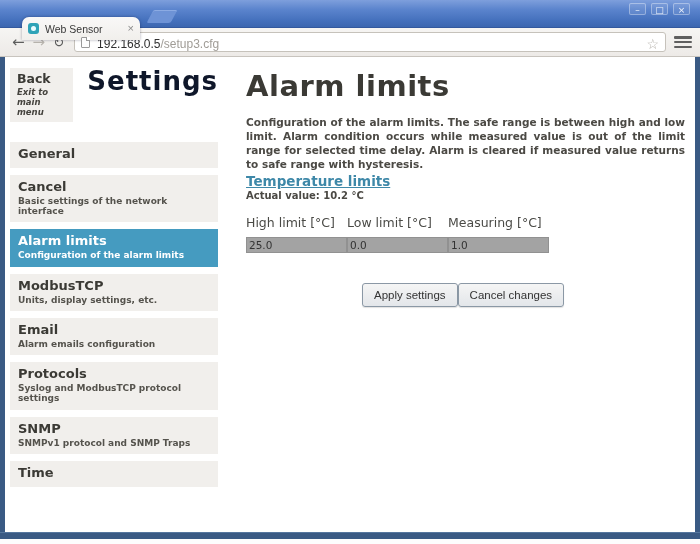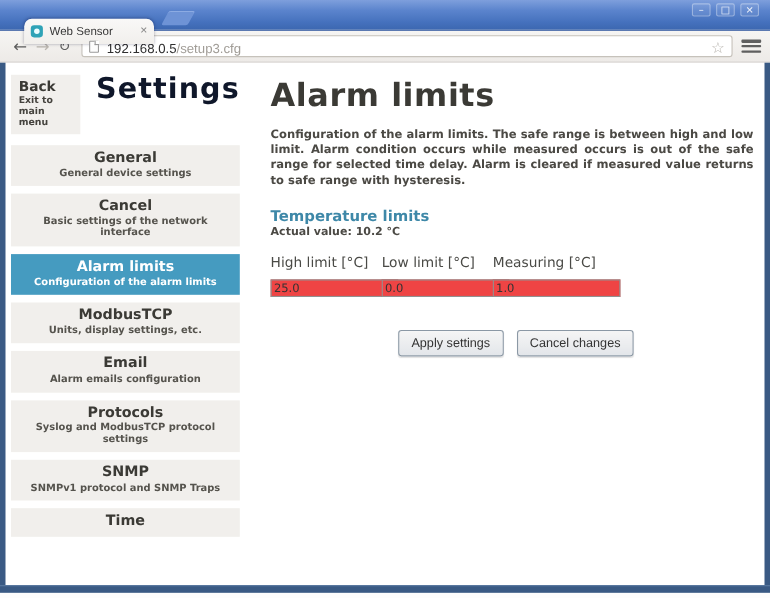--- a/index.html
+++ b/index.html
@@ -54,44 +54,44 @@
   .pagebody { flex:1; background:#fff; border-left:5px solid #3a5a84; border-right:5px solid #3a5a84;
     display:flex; overflow:hidden; padding:11px 4px 16px 5px; }
   .footerbar { flex:none; height:7px; background:#3a5a84; border-top:1px solid #56779f; }
   .bottomstrip { flex:none; height:5px; background:#fdfdfd; }
 
   
   .sidebar { width:208px; flex:none; }
   .side-head { display:flex; align-items:flex-start; }
   .back-box { background:#f1efec; padding:4px 7px 5px; width:92px; }
   .back-title { font-size:12.5px; font-weight:bold; color:#3b3a35; line-height:1.1; }
-  .back-sub { font-size:8.5px; font-weight:bold; color:#45433e; margin-top:1px; }
+  .back-sub { font-size:8.5px; font-weight:bold; color:#45433e; margin-top:1px;font-style:italic; }
   .settings-title { font-size:26px; font-weight:bold; color:#0f172a; margin-left:14px;
     letter-spacing:1px; line-height:1.05; }
-  .menu { margin-top:10px;text-align:center; }
+  .menu { margin-top:20px; }
   .menu-item { background:#f1efec; padding:5px 8px 6px; margin-bottom:7px; cursor:default; }
   .mi-title { font-size:13px; font-weight:bold; color:#3b3a35; line-height:1.15; }
   .mi-desc { font-size:9px; font-weight:bold; color:#55534d; margin-top:1px; line-height:1.15; }
   .menu-item.selected { background:#459bc0; }
   .menu-item.selected .mi-title, .menu-item.selected .mi-desc { color:#fff; }
 
   
   .main { flex:1; padding:1px 6px 0 28px; }
   .main h1 { font-size:29px; font-weight:bold; color:#3b3a35; letter-spacing:.5px; }
   .desc { margin-top:13px; font-size:10.5px; font-weight:bold; color:#4b4944;
     line-height:1.32; text-align:justify; }
-  .sect-title { margin-top:18px; font-size:13.5px; font-weight:bold; color:#3e88a8; }
+  .sect-title { margin-top:2px; font-size:13.5px; font-weight:bold; color:#3e88a8;text-decoration:underline; }
   .actual { font-size:10px; font-weight:bold; color:#4b4944; margin-top:1px; }
   .fields { display:flex; margin-top:14px; }
   .field { width:101px; flex:none; }
   .field label { display:block; font-size:12.5px; color:#4a4a46; white-space:nowrap;
     margin-bottom:4px; }
-  .field input { width:116px; height:16px; font-family:"DejaVu Sans",sans-serif; font-size:10.5px;
-    color:#333; border:1px solid #919191; padding:0 2px; background:#ef4444; }
-  .btn-row { margin-top:30px; margin-left:116px; display:flex; gap:12px; }
+  .field input { width:101px; height:16px; font-family:"DejaVu Sans",sans-serif; font-size:10.5px;
+    color:#333; border:1px solid #919191; padding:0 2px; background:#a3a3a3; }
+  .btn-row { margin-top:30px; margin-left:116px; display:flex; gap:0; }
   .btn { font-family:"Liberation Sans",sans-serif; font-size:11.5px; color:#333;
     padding:5px 11px; border:1px solid #8b98a5; border-radius:3px;
     background:linear-gradient(#f5f5f5,#e3e6ea); box-shadow:0 1px 1px rgba(0,0,0,.12); }
 </style>
 </head>
 <body>
 
 <div class="window">
 
   <div class="titlebar">
@@ -130,21 +130,20 @@
       <div class="side-head">
         <div class="back-box">
           <div class="back-title">Back</div>
           <div class="back-sub">Exit to main menu</div>
         </div>
         <div class="settings-title">Settings</div>
       </div>
       <div class="menu">
         <div class="menu-item">
           <div class="mi-title">General</div>
-          <div class="mi-desc">General device settings</div>
         </div>
         <div class="menu-item">
           <div class="mi-title">Cancel</div>
           <div class="mi-desc">Basic settings of the network interface</div>
         </div>
         <div class="menu-item selected">
           <div class="mi-title">Alarm limits</div>
           <div class="mi-desc">Configuration of the alarm limits</div>
         </div>
         <div class="menu-item">
@@ -166,21 +165,21 @@
         <div class="menu-item">
           <div class="mi-title">Time</div>
 
         </div>
 
       </div>
     </div>
 
     <div class="main">
       <h1>Alarm limits</h1>
-      <div class="desc">Configuration of the alarm limits. The safe range is between high and low limit. Alarm condition occurs while measured occurs is out of the safe range for selected time delay. Alarm is cleared if measured value returns to safe range with hysteresis.</div>
+      <div class="desc">Configuration of the alarm limits. The safe range is between high and low limit. Alarm condition occurs while measured value is out of the limit range for selected time delay. Alarm is cleared if measured value returns to safe range with hysteresis.</div>
       <div class="sect-title">Temperature limits</div>
       <div class="actual">Actual value: 10.2 °C</div>
 
       <div class="fields">
         <div class="field">
           <label>High limit [°C]</label>
           <input type="text" value="25.0" style="">
         </div>
         <div class="field">
           <label>Low limit [°C]</label>

